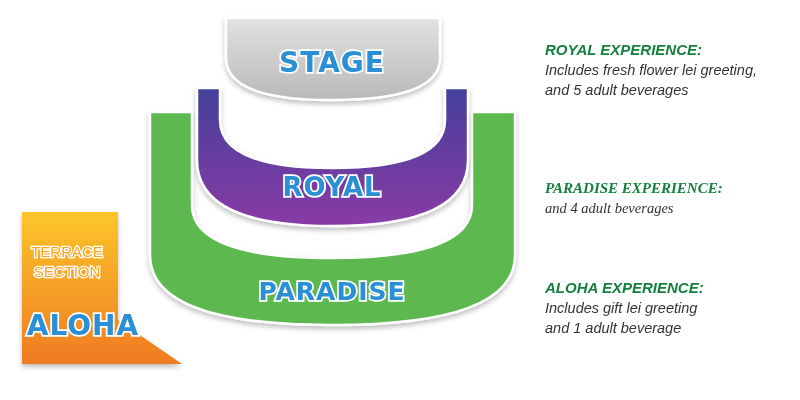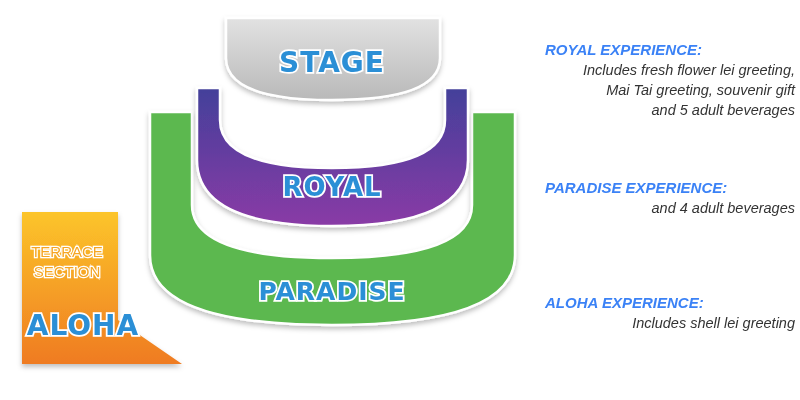--- a/index.html
+++ b/index.html
@@ -48,29 +48,28 @@
     .legend-block {
       position: absolute;
       left: 0;
       width: 250px;
     }
     .legend-title {
       font-weight: bold;
       font-style: italic;
       font-size: 15px;
       line-height: 20px;
-      color: #3b82f6;
+      color: #15803d;
     }
     .legend-line {
       font-style: italic;
       font-size: 14.5px;
       line-height: 20px;
       color: #333333;
       white-space: nowrap;
-      text-align: right;
     }
   </style>
 </head>
 <body>
 
 <svg id="diagram" viewBox="0 0 800 400" xmlns="http://www.w3.org/2000/svg">
   <defs>
     <linearGradient id="gradStage" x1="0" y1="0" x2="0" y2="1">
       <stop offset="0" stop-color="#e2e2e2"></stop>
       <stop offset="1" stop-color="#b9b9b9"></stop>
@@ -112,24 +111,24 @@
 
   <text class="terrace-label" x="67" y="257" text-anchor="middle">TERRACE</text>
   <text class="terrace-label" x="67" y="277" text-anchor="middle">SECTION</text>
   <text class="section-label" x="83" y="335" text-anchor="middle" font-size="28">ALOHA</text>
 </svg>
 
 <div class="legend">
   <div class="legend-block" style="top:0px;">
     <div class="legend-title">ROYAL EXPERIENCE:</div>
     <div class="legend-line">Includes fresh flower lei greeting,</div>
-    <div class="legend-line">Mai Tai greeting, souvenir gift</div>
     <div class="legend-line">and 5 adult beverages</div>
   </div>
-  <div class="legend-block" style="top:138px;">
+  <div class="legend-block" style="top:138px;font-family:Liberation Serif, serif;">
     <div class="legend-title">PARADISE EXPERIENCE:</div>
     <div class="legend-line">and 4 adult beverages</div>
   </div>
-  <div class="legend-block" style="top:253px;">
+  <div class="legend-block" style="top:238px;">
     <div class="legend-title">ALOHA EXPERIENCE:</div>
-    <div class="legend-line">Includes shell lei greeting</div>
+    <div class="legend-line">Includes gift lei greeting</div>
+    <div class="legend-line">and 1 adult beverage</div>
   </div>
 </div>
 
 </body></html>

